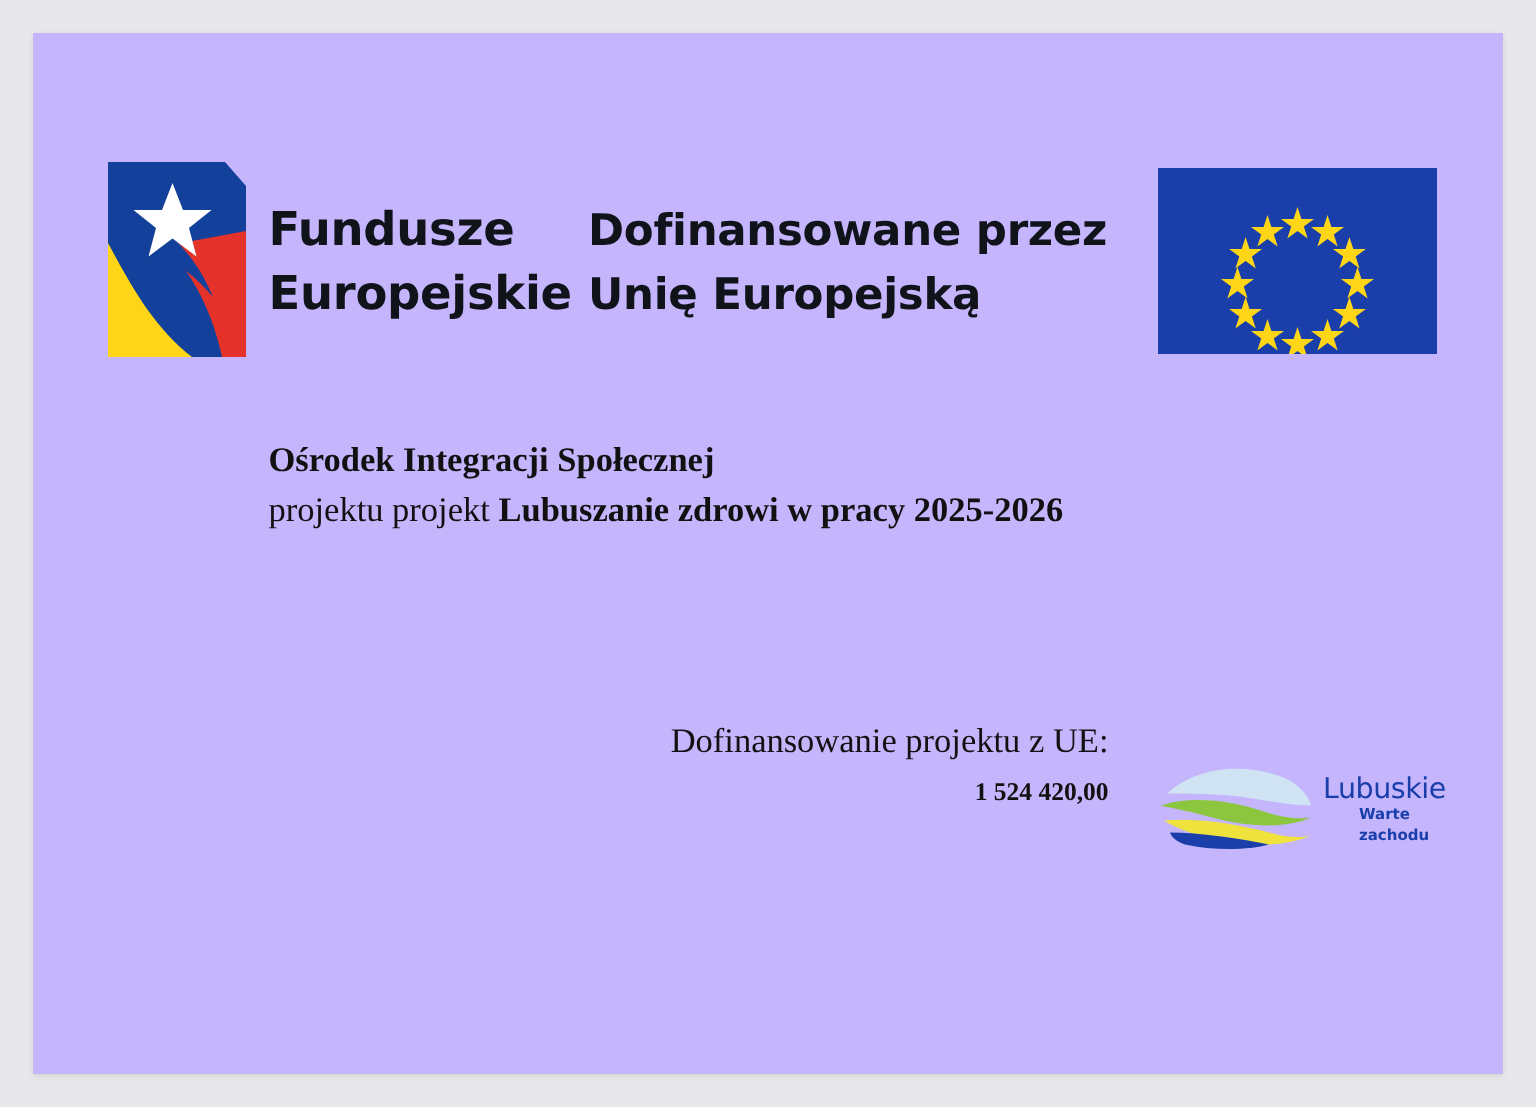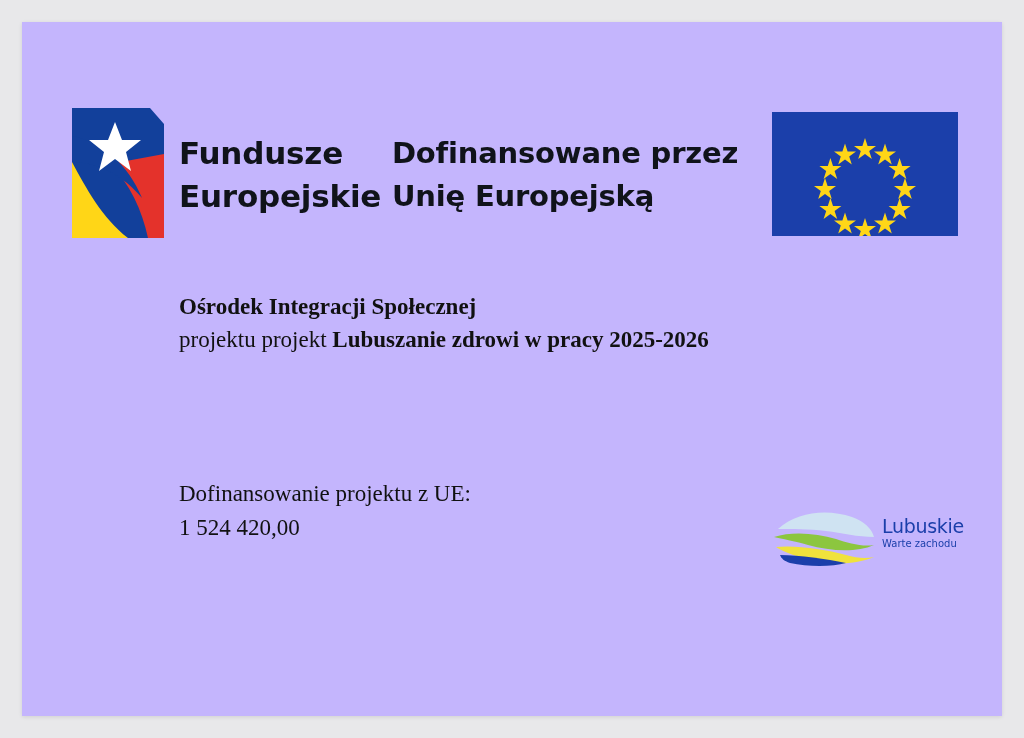--- a/index.html
+++ b/index.html
@@ -87,29 +87,30 @@
   }
   .line b { font-weight: bold; }
 
   .funding-block {
     position: absolute;
     left: 157px;
     top: 455px;
     width: 560px;
     font-family: "Liberation Serif", serif;
     color: #111111;
+    text-align: right;
   }
   .funding-label {
     font-size: 23px;
     line-height: 34px;
   }
   .funding-amount {
-    font-size: 23px;
+    font-size: 17px;
     line-height: 34px;
-    font-weight: normal;
+    font-weight: bold;
   }
 
   
   .lubuskie {
     position: absolute;
     left: 750px;
     top: 485px;
     width: 195px;
     height: 62px;
   }
@@ -121,23 +122,24 @@
   }
   .lub-title {
     font-size: 19px;
     font-weight: normal;
     color: #1b3faa;
     line-height: 22px;
     letter-spacing: -0.3px;
   }
   .lub-sub {
     font-size: 10px;
-    font-weight: normal;
+    font-weight: bold;
     color: #1b3faa;
     line-height: 14px;
+    margin-left: 24px;
   }
 
   
   .footer-bar {
     position: absolute;
     left: 46px;
     top: 582px;
     width: 888px;
     height: 52px;
     background: #12409b;

